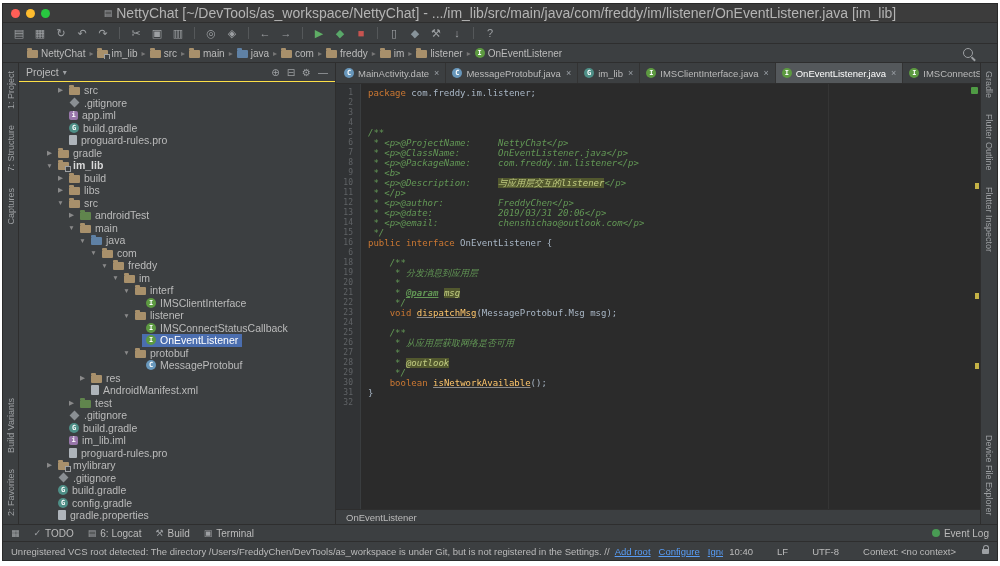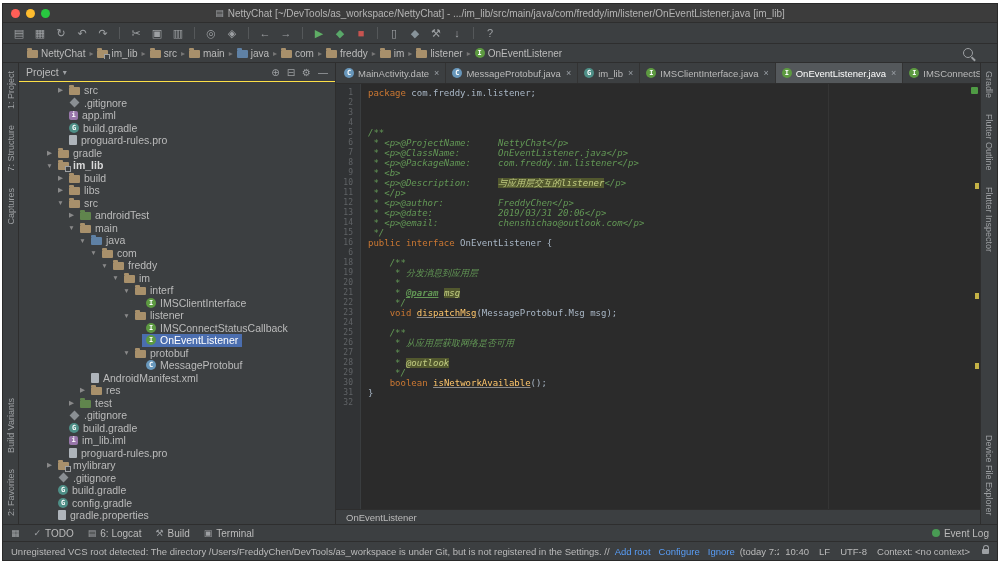--- a/index.html
+++ b/index.html
@@ -9,21 +9,21 @@
     border:1px solid #2a2a2a;display:flex;flex-direction:column;overflow:hidden;}
 
   
   .titlebar{height:18px;background:#3c3c3c;border-bottom:1px solid #2e2e2e;display:flex;
     align-items:center;position:relative;flex:none;}
   .traffic{position:absolute;left:8px;display:flex;gap:6px;}
   .tl{width:9px;height:9px;border-radius:50%;}
   .tl.red{background:#ff5f57}.tl.yellow{background:#febc2e}.tl.green{background:#28c840}
   .title-center{margin:0 auto;display:flex;align-items:center;gap:4px;max-width:80%;overflow:hidden;}
   .doc-ic{color:#9da0a3;font-size:9px;}
-  .title-text{font-size:10px;color:#b4b4b4;white-space:nowrap;overflow:hidden;text-overflow:ellipsis;}
+  .title-text{font-size:14px;color:#b4b4b4;white-space:nowrap;overflow:hidden;text-overflow:ellipsis;}
 
   
   .toolbar{height:20px;background:#3c3f41;border-bottom:1px solid #2e2e2e;display:flex;
     align-items:center;padding:0 8px;gap:5px;flex:none;}
   .tb-ic{font-size:11px;color:#9da0a3;width:16px;text-align:center;line-height:18px;cursor:default;}
   .tb-sep{width:1px;height:12px;background:#55585a;margin:0 3px;}
 
   
   .navbar{height:18px;background:#3c3f41;border-bottom:1px solid #2e2e2e;display:flex;
     align-items:center;padding:0 24px;flex:none;}
@@ -114,22 +114,22 @@
     align-items:center;padding:0 8px;gap:14px;font-size:10px;color:#bbb;flex:none;}
   .bb-item{display:flex;align-items:center;gap:4px;cursor:default;}
   .bb-ic{font-size:9px;color:#9da0a3;}
   .bb-right{margin-left:auto;display:flex;align-items:center;gap:6px;}
   .evt-ic{width:8px;height:8px;border-radius:50%;background:#499c54;display:inline-block;}
 
   
   .statusbar{height:18px;background:#3c3f41;border-top:1px solid #2e2e2e;display:flex;
     align-items:center;padding:0 8px;font-size:9.5px;color:#bbb;gap:6px;flex:none;}
   .status-left{display:flex;align-items:center;gap:5px;flex:1;min-width:0;white-space:nowrap;overflow:hidden;}
-  .slink{color:#589df6;cursor:default;}
-  .status-right{display:flex;align-items:center;gap:10px;flex:none;}
+  .slink{color:#589df6;cursor:default;text-decoration:underline;}
+  .status-right{display:flex;align-items:center;gap:24px;flex:none;}
   .sr-item{white-space:nowrap;cursor:default;}
   .lock{width:7px;height:5px;background:#9da0a3;border-radius:1px;position:relative;display:inline-block;margin-left:2px;}
   .lock::before{content:"";position:absolute;top:-4px;left:1px;width:4px;height:4px;
     border:1px solid #9da0a3;border-bottom:none;border-radius:3px 3px 0 0;}
 </style>
 </head>
 <body>
 
 <div class="screen">
   <div class="window">
@@ -413,31 +413,31 @@
               </span>
             </div>
             <div class="trow" style="padding-left: 114px;">
               <span class="arrow"></span>
               <span class="sel-box">
                 <span class="ic ic-class">C</span>
                 <span class="tlabel">MessageProtobuf</span>
               </span>
             </div>
             <div class="trow" style="padding-left: 59px;">
+              <span class="arrow">▶</span>
+              <span class="sel-box">
+                <span class="ic ic-folder"></span>
+                <span class="tlabel">res</span>
+              </span>
+            </div>
+            <div class="trow" style="padding-left: 59px;">
               <span class="arrow"></span>
               <span class="sel-box">
                 <span class="ic ic-manifest"></span>
                 <span class="tlabel">AndroidManifest.xml</span>
-              </span>
-            </div>
-            <div class="trow" style="padding-left: 59px;">
-              <span class="arrow">▶</span>
-              <span class="sel-box">
-                <span class="ic ic-folder"></span>
-                <span class="tlabel">res</span>
               </span>
             </div>
             <div class="trow" style="padding-left: 48px;">
               <span class="arrow">▶</span>
               <span class="sel-box">
                 <span class="ic ic-folder-test"></span>
                 <span class="tlabel">test</span>
               </span>
             </div>
             <div class="trow" style="padding-left: 37px;">

